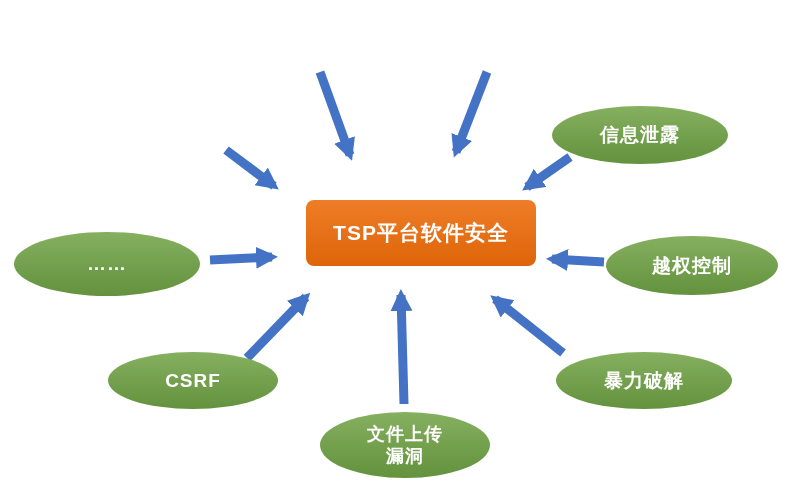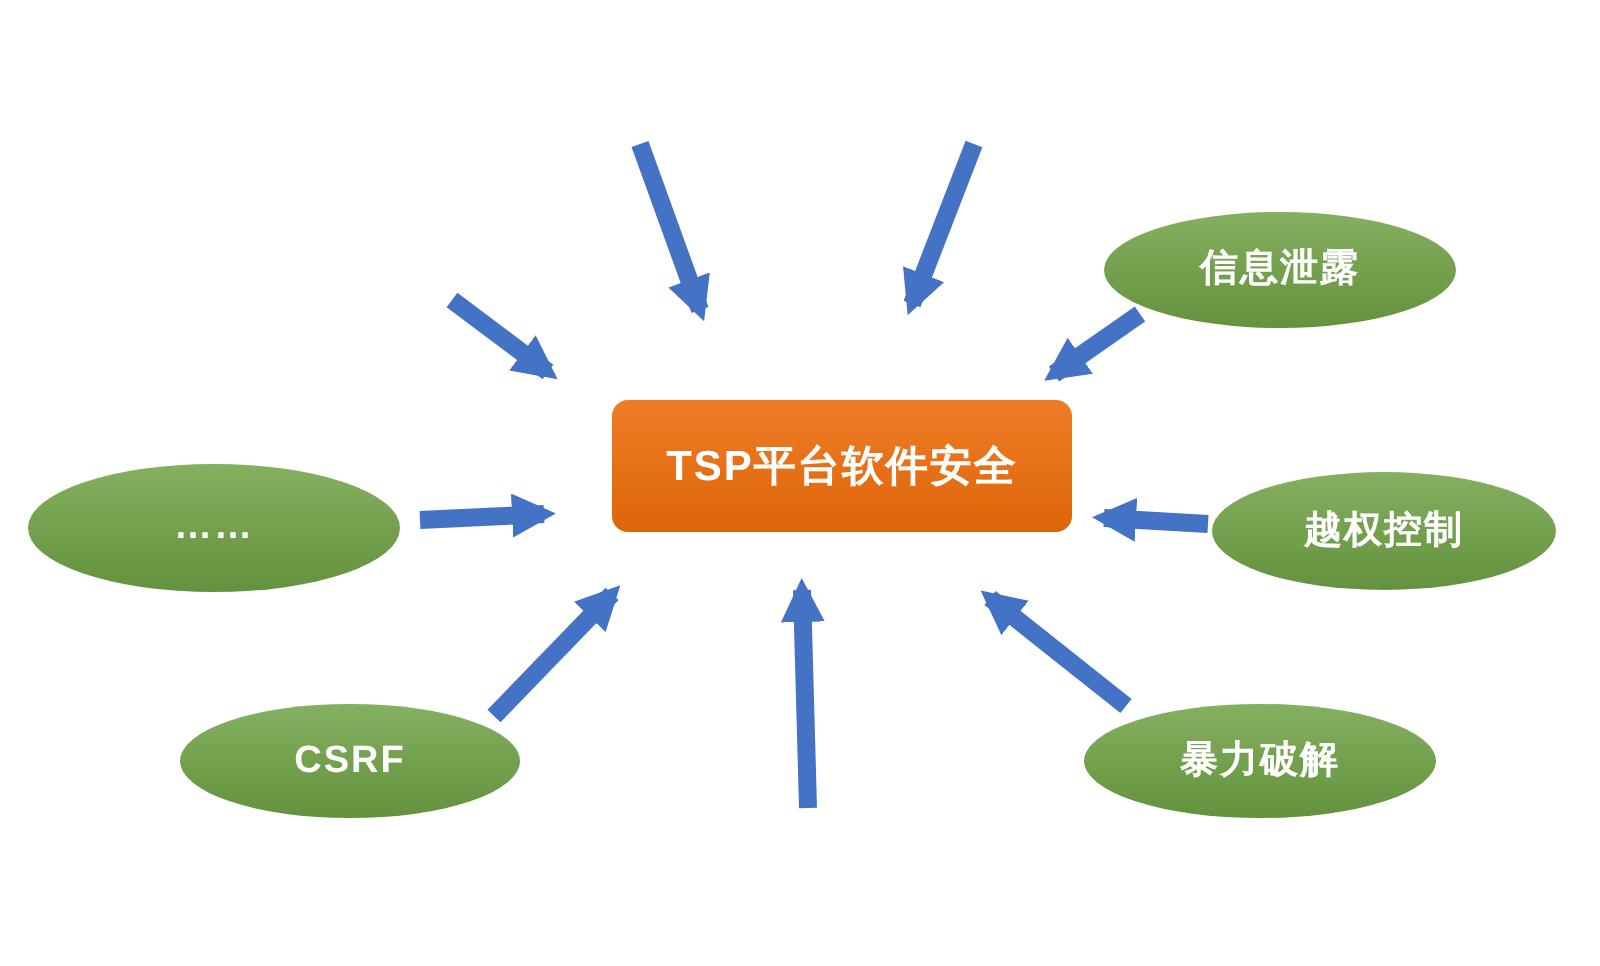--- a/index.html
+++ b/index.html
@@ -59,22 +59,22 @@
     align-items: center;
     justify-content: center;
     margin-left: 16px;
   }
   .n-xss   { left: 205px; top: 8px;   width: 170px; height: 55px; }
   .n-sql   { left: 422px; top: 8px;   width: 166px; height: 55px; }
   .n-dos   { left: 66px;  top: 100px; width: 175px; height: 58px; }
   .n-info  { left: 552px; top: 106px; width: 176px; height: 58px; }
   .n-more  { left: 14px;  top: 232px; width: 186px; height: 64px; }
   .n-priv  { left: 606px; top: 236px; width: 172px; height: 59px; }
-  .n-csrf  { left: 90px;  top: 352px; width: 170px; height: 57px; text-align: right; }
-  .n-brute { left: 542px; top: 352px; width: 176px; height: 57px; }
+  .n-csrf  { left: 108px;  top: 352px; width: 170px; height: 57px; text-align: right; }
+  .n-brute { left: 556px; top: 352px; width: 176px; height: 57px; }
   .n-file  { left: 320px; top: 412px; width: 170px; height: 66px; font-size: 18px; }
 </style>
 </head>
 <body>
 
 <div class="canvas">
 
   <svg class="arrows-layer" width="800" height="483" viewBox="0 0 800 483" xmlns="http://www.w3.org/2000/svg">
     <defs>
       <marker id="ah" markerUnits="userSpaceOnUse" markerWidth="24" markerHeight="24" refX="16" refY="11" orient="auto">
@@ -90,16 +90,18 @@
     <line x1="247" y1="358" x2="306" y2="297" stroke="var(--arrow, #4472C4)" stroke-width="9" marker-end="url(#ah)"></line>
     <line x1="563" y1="353" x2="495" y2="299" stroke="var(--arrow, #4472C4)" stroke-width="9" marker-end="url(#ah)"></line>
     <line x1="404" y1="404" x2="401" y2="295" stroke="var(--arrow, #4472C4)" stroke-width="9" marker-end="url(#ah)"></line>
   </svg>
 
   <div class="node n-info">信息泄露</div>
   <div class="node n-more">……</div>
   <div class="node n-priv">越权控制</div>
   <div class="node n-csrf">CSRF</div>
   <div class="node n-brute">暴力破解</div>
+  <div class="node n-file">文件上传
+漏洞</div>
 
   <div class="center-box">TSP平台软件安全</div>
 
 </div>
 
 </body></html>

